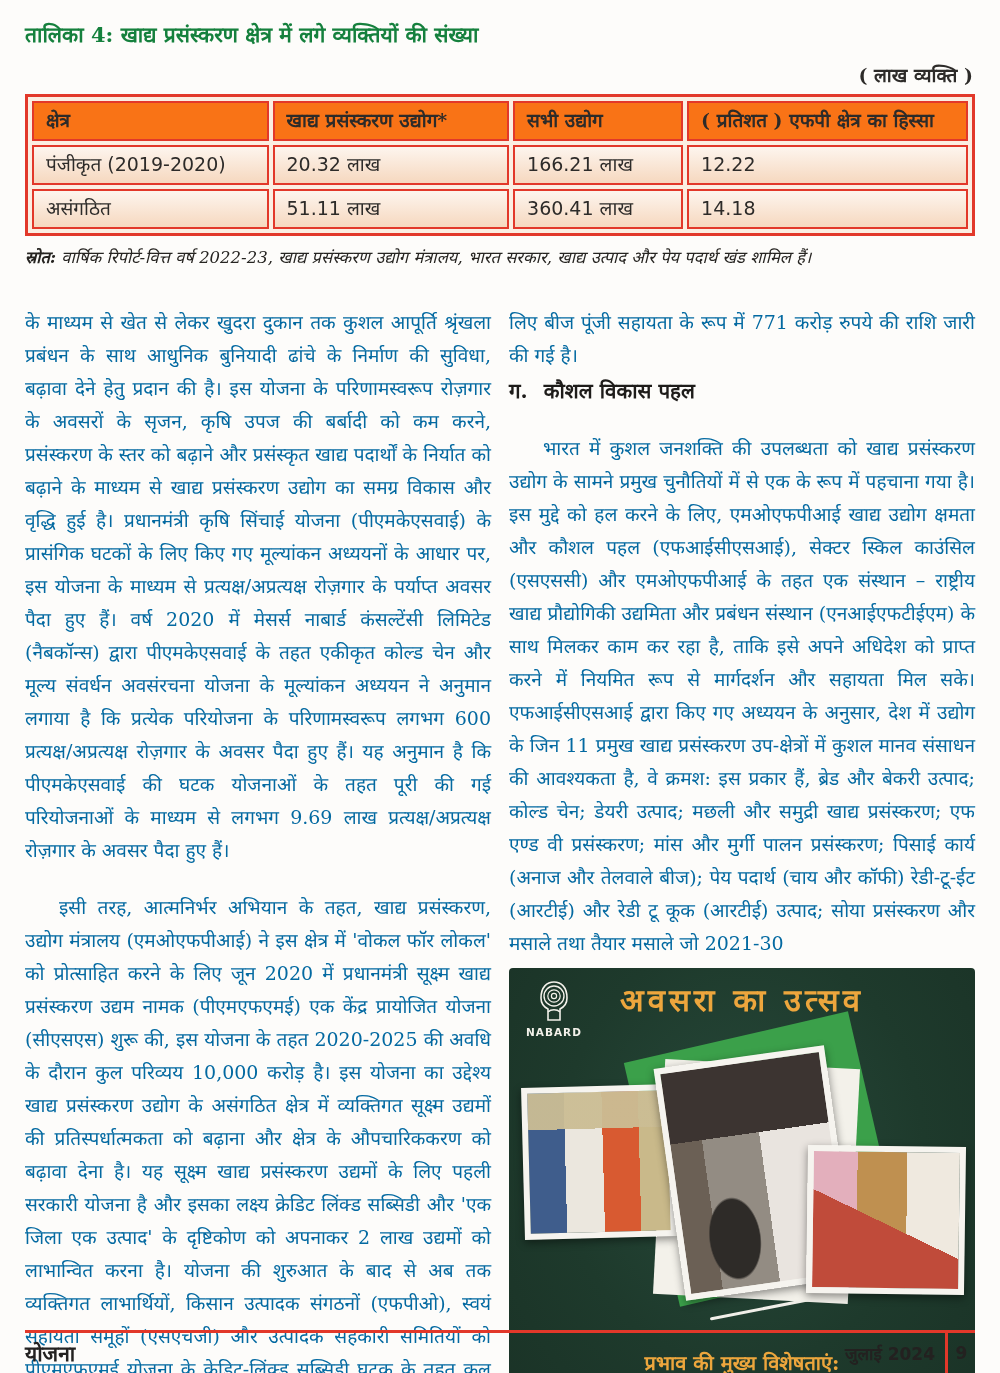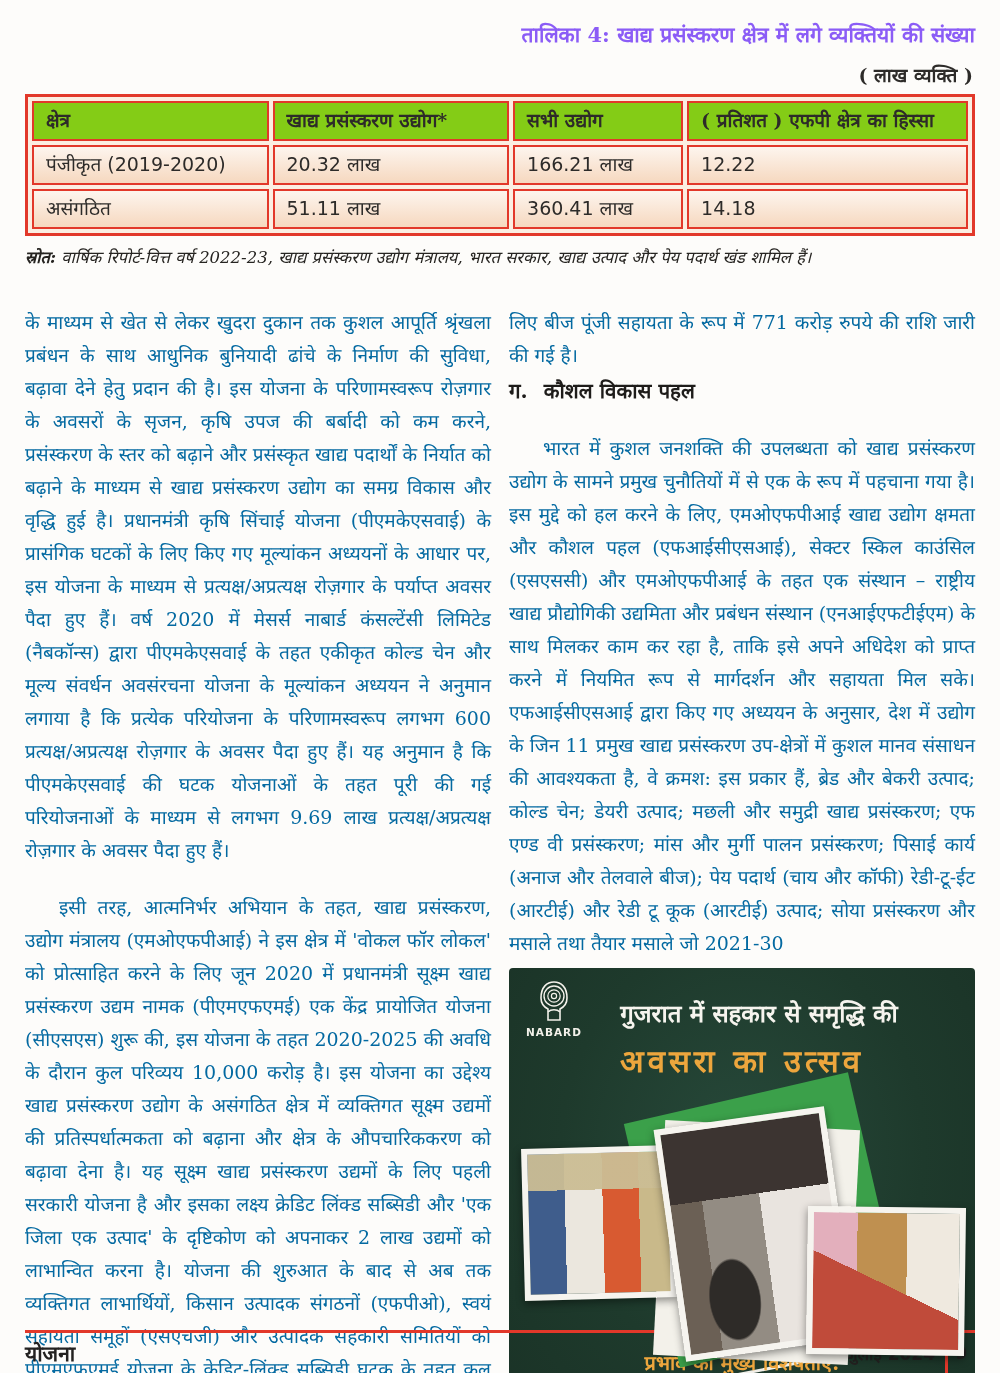--- a/index.html
+++ b/index.html
@@ -6,37 +6,37 @@
   html,body { background:#ffffff; }
   body { font-family:"DejaVu Sans", sans-serif; color:#2d2b29; }
   .page {
     position:relative; width:1000px; height:1373px; margin:0 auto;
     background:#fdfcfa; overflow:hidden;
     padding:16px 25px 0 25px;
   }
 
   
   .table-title {
-    text-align:right; font-weight:bold; font-size:21px;
-    font-family:"DejaVu Serif", serif; color:#8b5cf6; margin-top:4px;
+    text-align:left; font-weight:bold; font-size:21px;
+    font-family:"DejaVu Serif", serif; color:#15803d; margin-top:4px;
   }
   .unit-note {
     text-align:right; font-weight:bold; font-size:19px;
     font-family:"DejaVu Serif", serif; margin:14px 2px 6px 0;
   }
   table.stats {
     width:100%; border-collapse:separate; border-spacing:4px;
     border:3px solid #e2382a; background:#fbeee2;
   }
   table.stats td {
     border:2px solid #e2382a; font-size:19px; padding:4px 10px 6px 12px;
     vertical-align:middle; height:32px;
   }
   table.stats tr.head td {
-    background:#84cc16; font-weight:bold; font-family:"DejaVu Serif", serif;
+    background:#f97316; font-weight:bold; font-family:"DejaVu Serif", serif;
   }
   table.stats tr.body td {
     background:linear-gradient(180deg,#fdf5ee 0%,#f6d8bf 100%);
   }
   .col-c1{width:25.6%;} .col-c2{width:25.6%;} .col-c3{width:18.4%;} .col-c4{width:30.4%;}
   .source-line {
     font-style:italic; font-size:16.5px;
     font-family:"DejaVu Serif", serif; margin:9px 0 14px 0; color:#262421;
   }
   .source-line .src-label { font-weight:bold; font-style:italic; }
@@ -193,21 +193,20 @@
             <svg width="46" height="46" viewBox="0 0 46 46" fill="none">
               <path d="M10 20 C10 9 16 4 23 4 C30 4 36 9 36 20 C36 26 33 29 29 31 L29 42 L17 42 L17 31 C13 29 10 26 10 20 Z" stroke="#f3f1ea" stroke-width="1.6" fill="none"></path>
               <circle cx="23" cy="18" r="10" stroke="#f3f1ea" stroke-width="1.4" fill="none"></circle>
               <circle cx="23" cy="18" r="6.2" stroke="#f3f1ea" stroke-width="1.2" fill="none"></circle>
               <circle cx="23" cy="18" r="2.6" stroke="#f3f1ea" stroke-width="1.2" fill="none"></circle>
               <path d="M17 34 C20 31 26 31 29 34" stroke="#f3f1ea" stroke-width="1.4" fill="none"></path>
             </svg>
           </span>
           <div class="brand">NABARD</div>
         </div>
-        <div class="ad-line1">गुजरात में सहकार से समृद्धि की</div>
         <div class="ad-line2">अवसरा का उत्सव</div>
 
         <div class="collage">
           <div class="white-line wl-top"></div>
           <div class="green-shape"></div>
           <div class="white-sheet"></div>
           <div class="photo photo-left"></div>
           <div class="photo photo-center"></div>
           <div class="photo photo-right"></div>
           <div class="white-line wl-bottom"></div>

